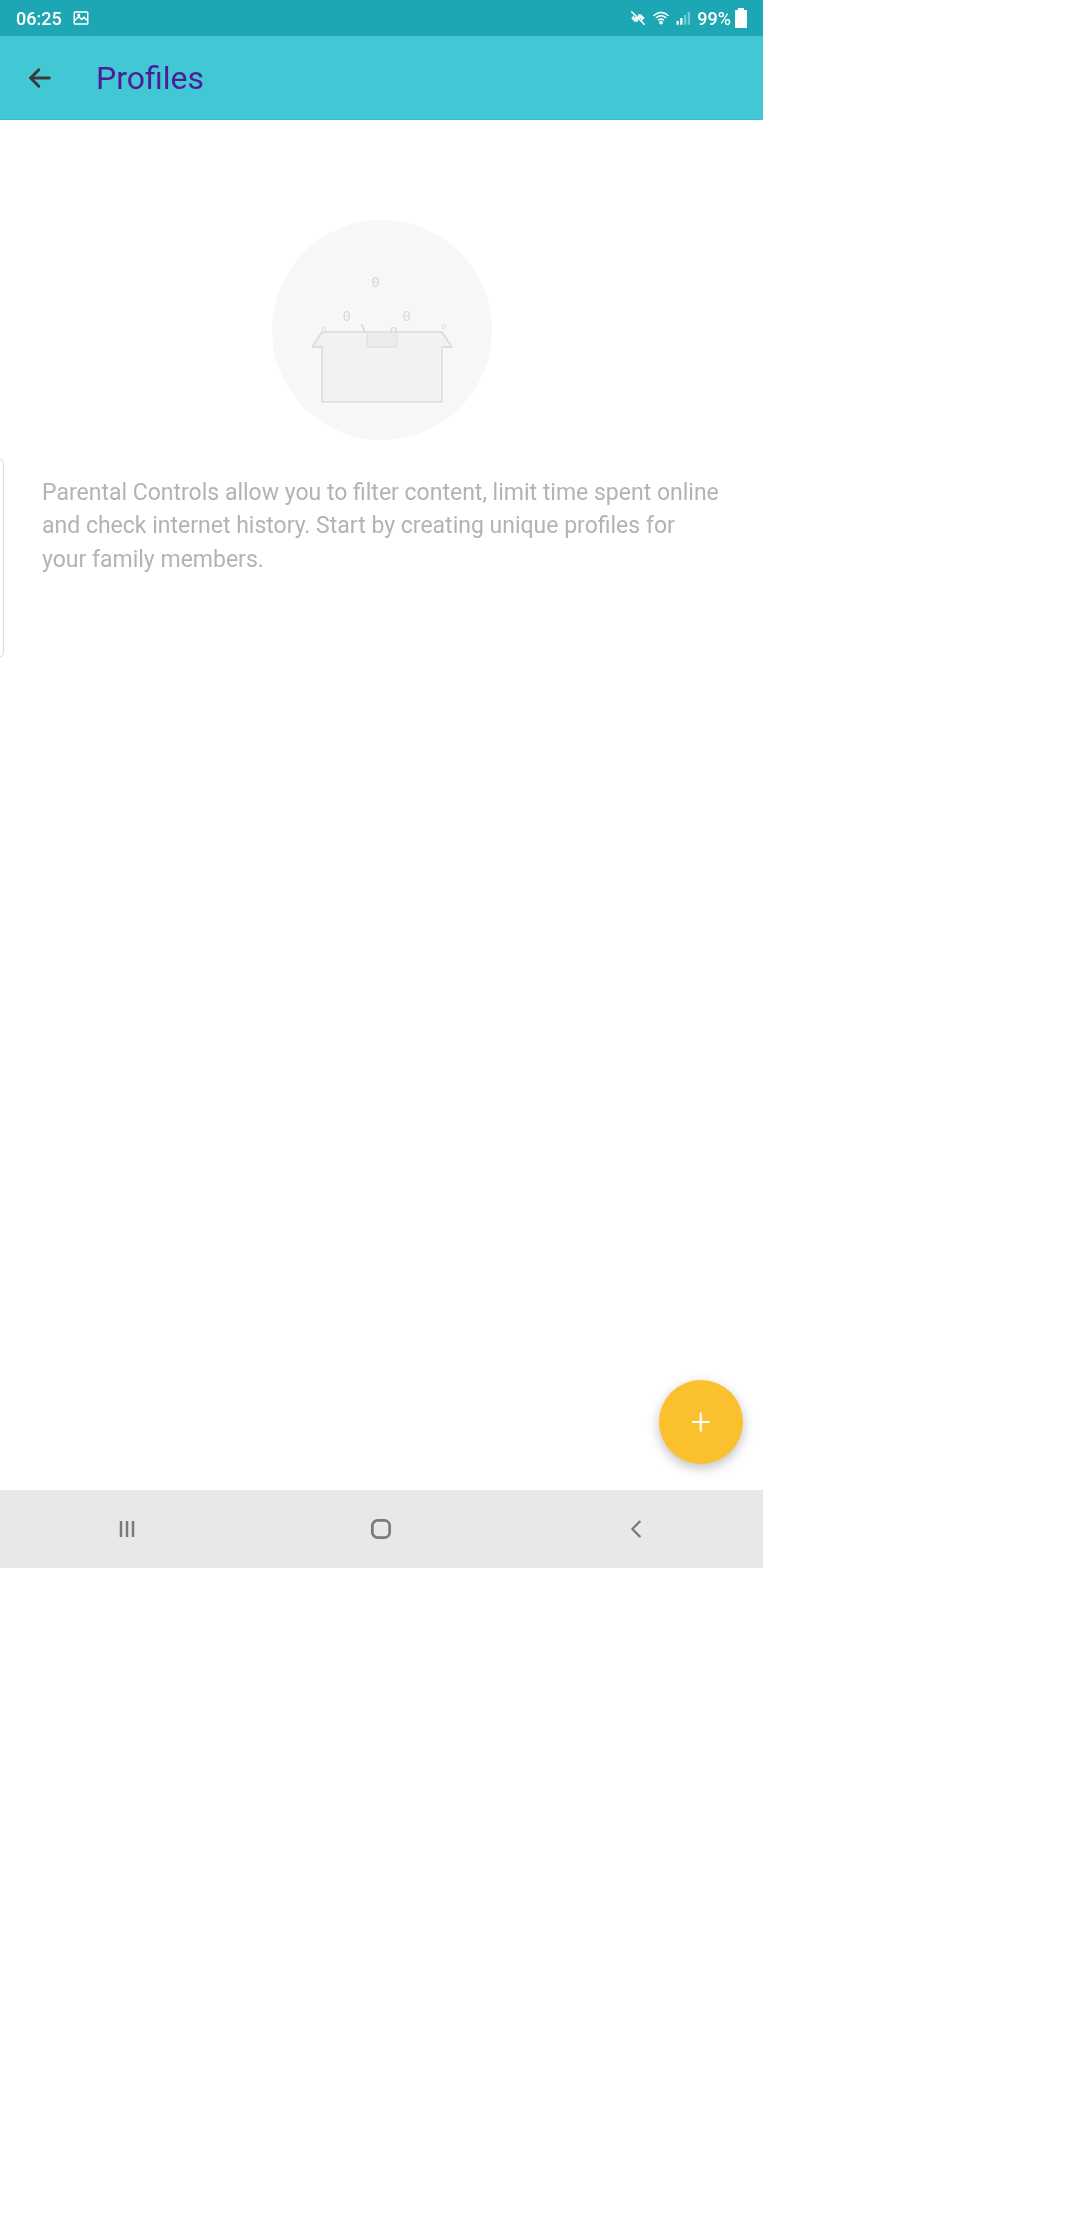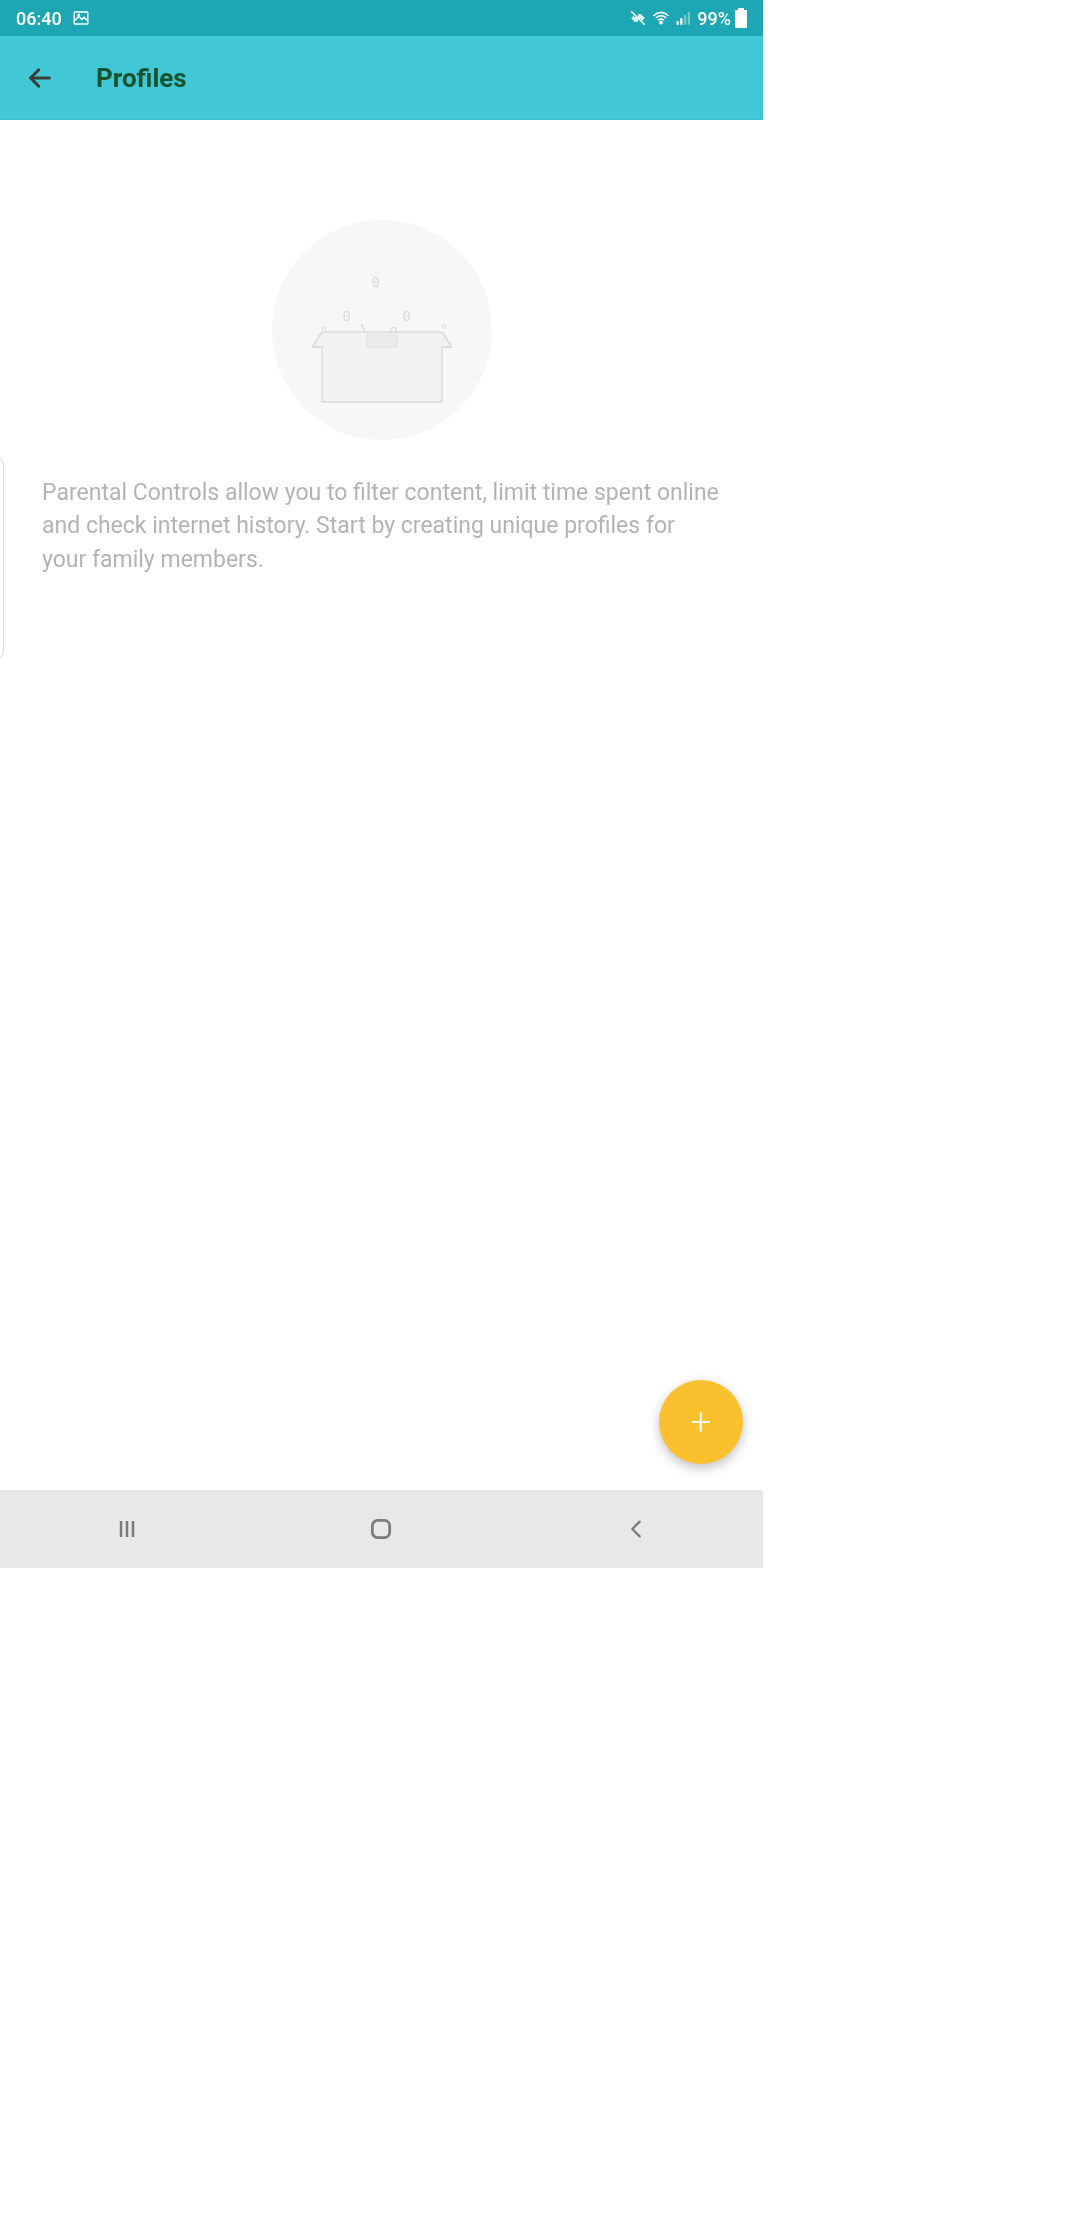--- a/index.html
+++ b/index.html
@@ -50,23 +50,23 @@
     .back-button {
       width: 48px;
       height: 48px;
       display: flex;
       align-items: center;
       justify-content: center;
       margin-right: 32px;
       cursor: pointer;
     }
     .app-title {
-      color: #14532d;
-      font-size: 26px;
-      font-weight: 700;
+      color: #4c1d95;
+      font-size: 32px;
+      font-weight: 400;
     }
     .content {
       padding: 0 42px;
       display: flex;
       flex-direction: column;
       align-items: center;
     }
     .empty-illustration {
       width: 220px;
       height: 220px;
@@ -147,21 +147,21 @@
       border-left: none;
       border-radius: 0 6px 6px 0;
       background: #fff;
     }
   </style>
 </head>
 <body>
 
 <div class="status-bar">
   <div class="status-left">
-    <span>06:40</span>
+    <span>06:25</span>
     <span class="status-icon">
       <svg width="18" height="18" viewBox="0 0 24 24" fill="none" stroke="#ffffff" stroke-width="2">
         <rect x="3" y="4" width="18" height="16" rx="1"></rect>
         <path d="M3 16 L9 10 L13 14 L16 11 L21 16"></path>
         <circle cx="9" cy="8" r="1" fill="#ffffff"></circle>
       </svg>
     </span>
   </div>
   <div class="status-right">
     <span class="status-icon">

